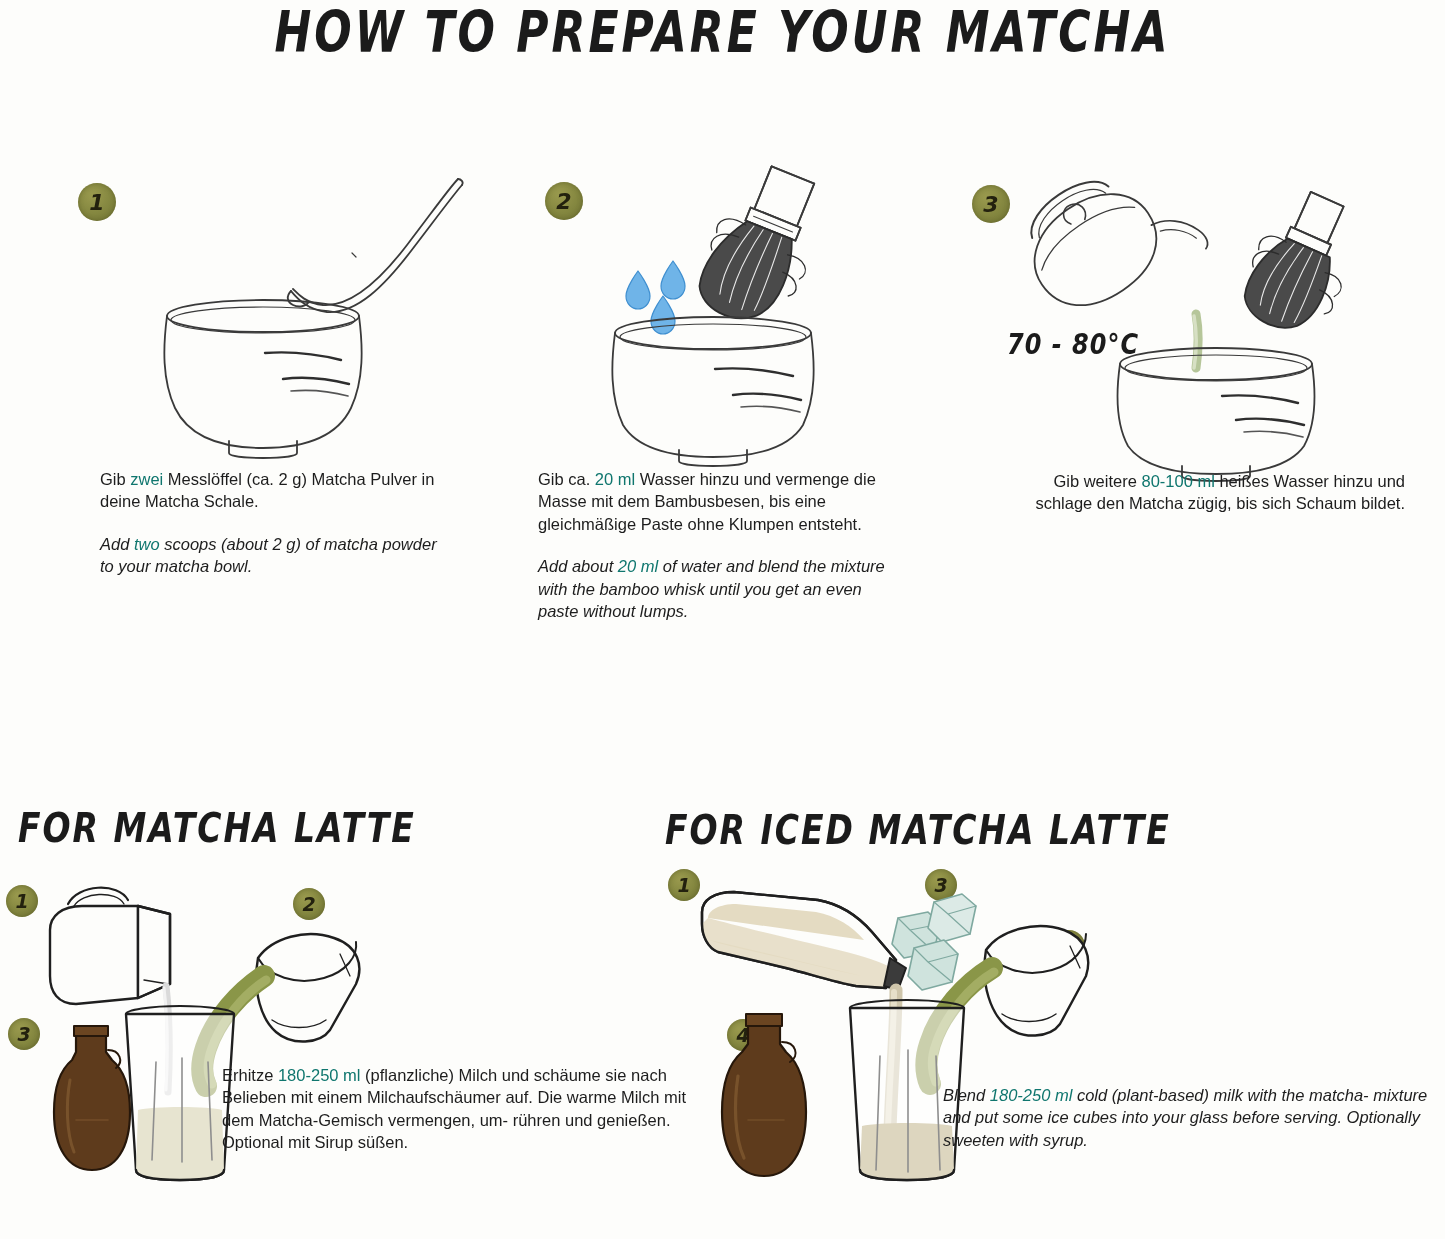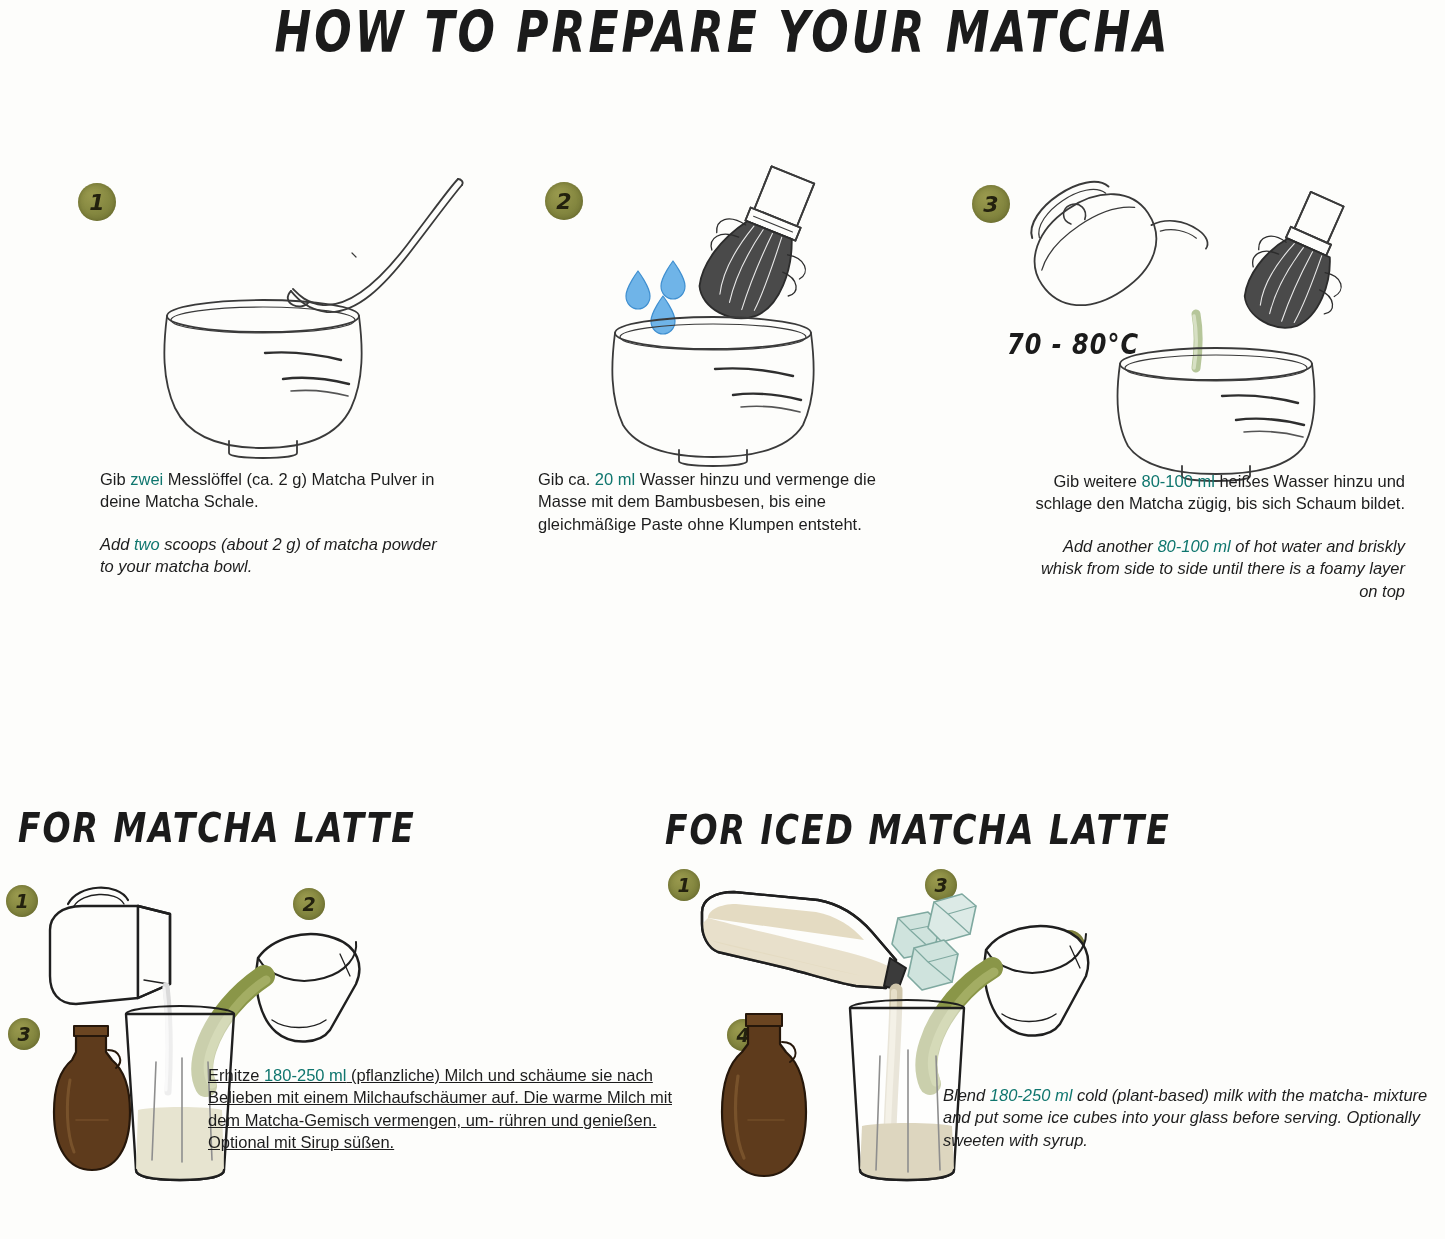--- a/index.html
+++ b/index.html
@@ -171,20 +171,21 @@
         <path d="M84 285 L84 296 C84 299 98 301 118 301 C138 301 152 299 152 296 L152 285"></path>
         <path d="M120 204 C146 202 174 205 198 211" stroke-width="2.4" stroke="#2e2e2e"></path>
         <path d="M138 230 C160 227 186 230 206 235" stroke-width="2.4" stroke="#2e2e2e"></path>
         <path d="M146 242 C168 240 190 243 205 247" stroke-width="1.6" stroke="#555"></path>
       </g>
     </svg>
   </div>
 
   <div class="step-text" style="left:538px; top:468px; width:365px;">
     <p class="de"><span>Gib ca. </span><span class="hl">20 ml</span><span> Wasser hinzu und vermenge die Masse mit dem Bambusbesen, bis eine gleichmäßige Paste ohne Klumpen entsteht.</span></p>
+    <p class="en"><span>Add about </span><span class="hl">20 ml</span><span> of water and blend the mixture with the bamboo whisk until you get an even paste without lumps.</span></p>
   </div>
 
   <div class="badge big" style="left:972px; top:185px;">
     <span>3</span>
   </div>
 
   <div class="illu" style="left:1010px; top:168px;">
     <svg width="370" height="290" viewBox="0 0 370 290" fill="none" stroke="#3a3a3a" stroke-width="1.8" stroke-linecap="round" stroke-linejoin="round">
 
       <g transform="rotate(-34 110 100)">
@@ -231,21 +232,20 @@
         <path d="M226 252 C248 249 274 252 294 257" stroke-width="2.4" stroke="#2e2e2e"></path>
         <path d="M234 264 C256 262 278 265 293 269" stroke-width="1.6" stroke="#555"></path>
       </g>
     </svg>
   </div>
 
   <div class="brush" style="position:absolute; left:1007px; top:330px; font-size:24px; letter-spacing:1px; transform:scaleY(1.2);">70 - 80°C</div>
 
   <div class="step-text" style="left:1035px; top:470px; width:370px;text-align:right;">
     <p class="de"><span>Gib weitere </span><span class="hl">80-100 ml</span><span> heißes Wasser hinzu und schlage den Matcha zügig, bis sich Schaum bildet.</span></p>
-    <p class="en"><span>Add another </span><span class="hl">80-100 ml</span><span> of hot water and briskly whisk from side to side until there is a foamy layer on top</span></p>
   </div>
 
   <div id="latte-title" class="brush">FOR MATCHA LATTE</div>
 
   <div class="badge small" style="left:6px; top:885px;">
     <span>1</span>
   </div>
   <div class="badge small" style="left:293px; top:888px;">
     <span>2</span>
   </div>
@@ -297,21 +297,21 @@
       <g>
         <path d="M56 154 L86 154 L86 172 L92 180 C104 190 110 208 110 232 C110 268 96 290 72 290 C48 290 34 268 34 232 C34 208 40 190 52 180 L56 172 Z" fill="#5e3b1c" stroke="#26170a" stroke-width="2.2"></path>
         <path d="M54 146 L88 146 L88 156 L54 156 Z" fill="#6b4521" stroke="#26170a" stroke-width="2"></path>
         <path d="M88 170 C100 170 104 182 96 188" fill="none" stroke="#26170a" stroke-width="2"></path>
         <path d="M50 200 C46 222 46 252 54 272" stroke="#8a6236" stroke-width="3" fill="none" opacity=".6"></path>
         <path d="M56 240 L88 240" stroke="#8a6236" stroke-width="1.6" opacity=".5"></path>
       </g>
     </svg>
   </div>
 
-  <div class="step-text" style="left:208px; top:1064px; width:500px;text-decoration:underline;">
+  <div class="step-text" style="left:222px; top:1064px; width:500px;">
     <p class="de"><span>Erhitze </span><span class="hl">180-250 ml</span><span> (pflanzliche) Milch und schäume sie nach Belieben mit einem Milchaufschäumer auf. Die warme Milch mit dem Matcha-Gemisch vermengen, um- rühren und genießen. Optional mit Sirup süßen.</span></p>
   </div>
 
   <div id="iced-title" class="brush">FOR ICED MATCHA LATTE</div>
 
   <div class="badge small" style="left:668px; top:869px;">
     <span>1</span>
   </div>
   <div class="badge small" style="left:1053px; top:930px;">
     <span>2</span>

